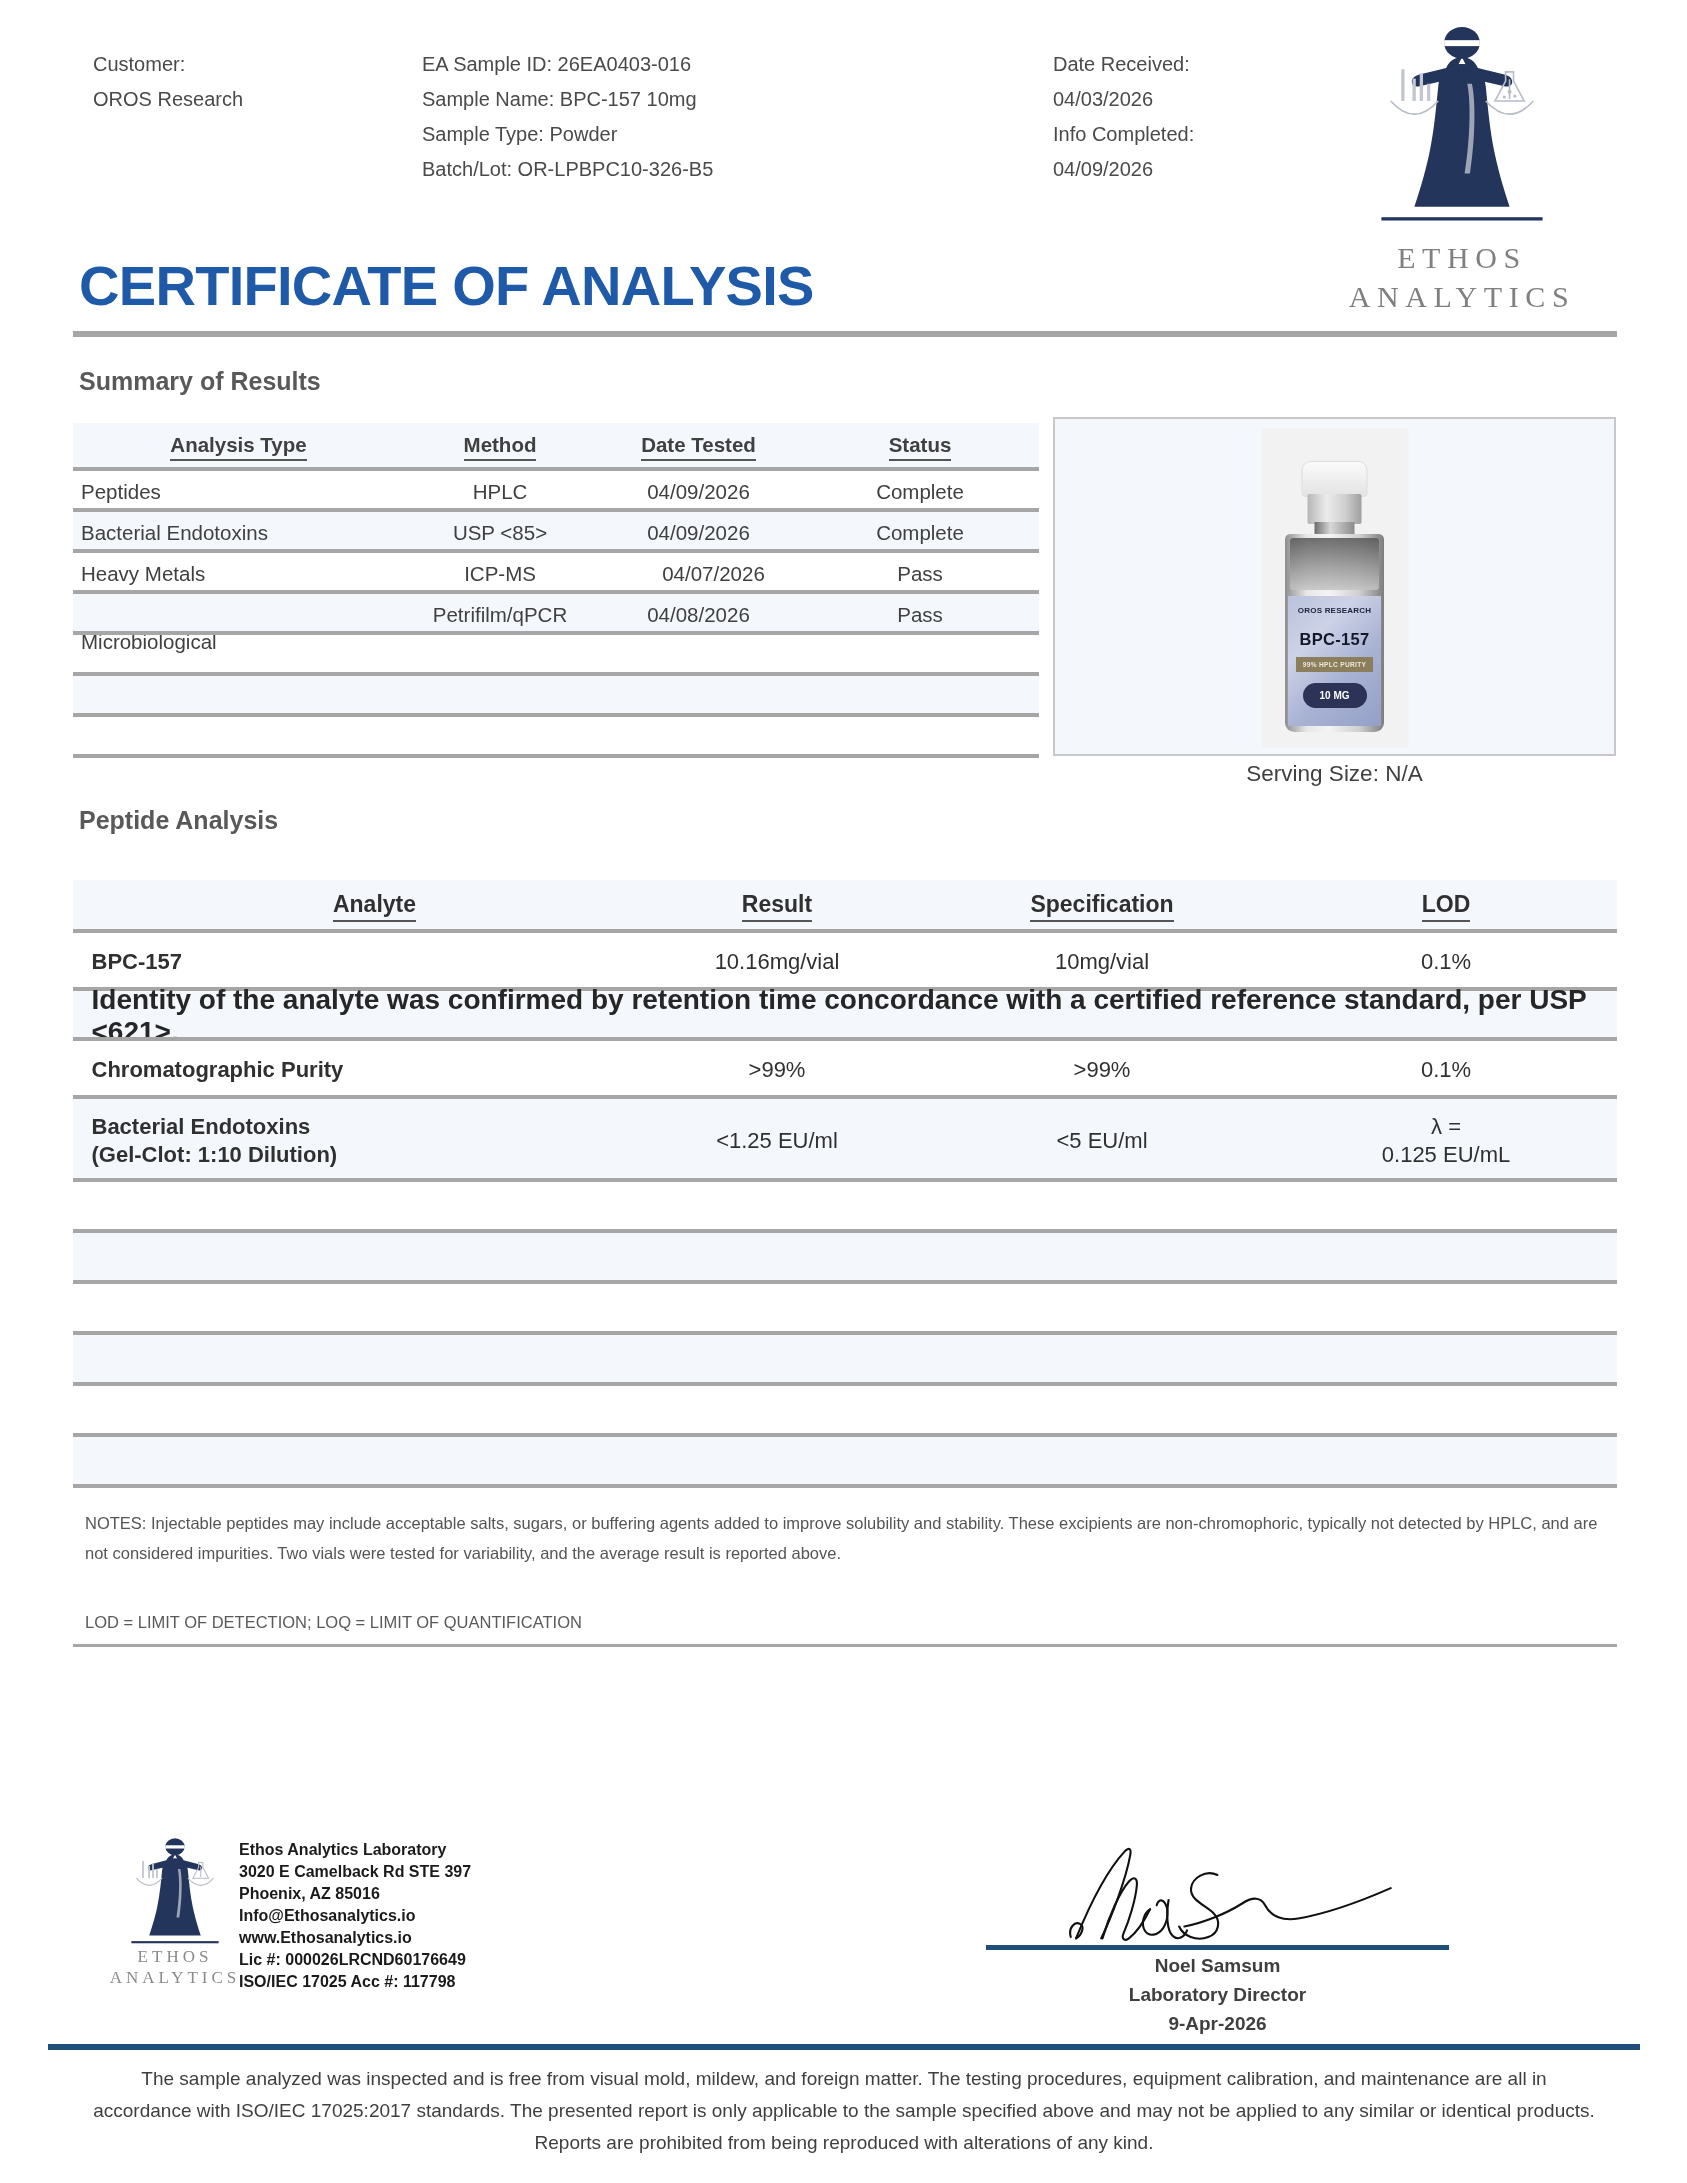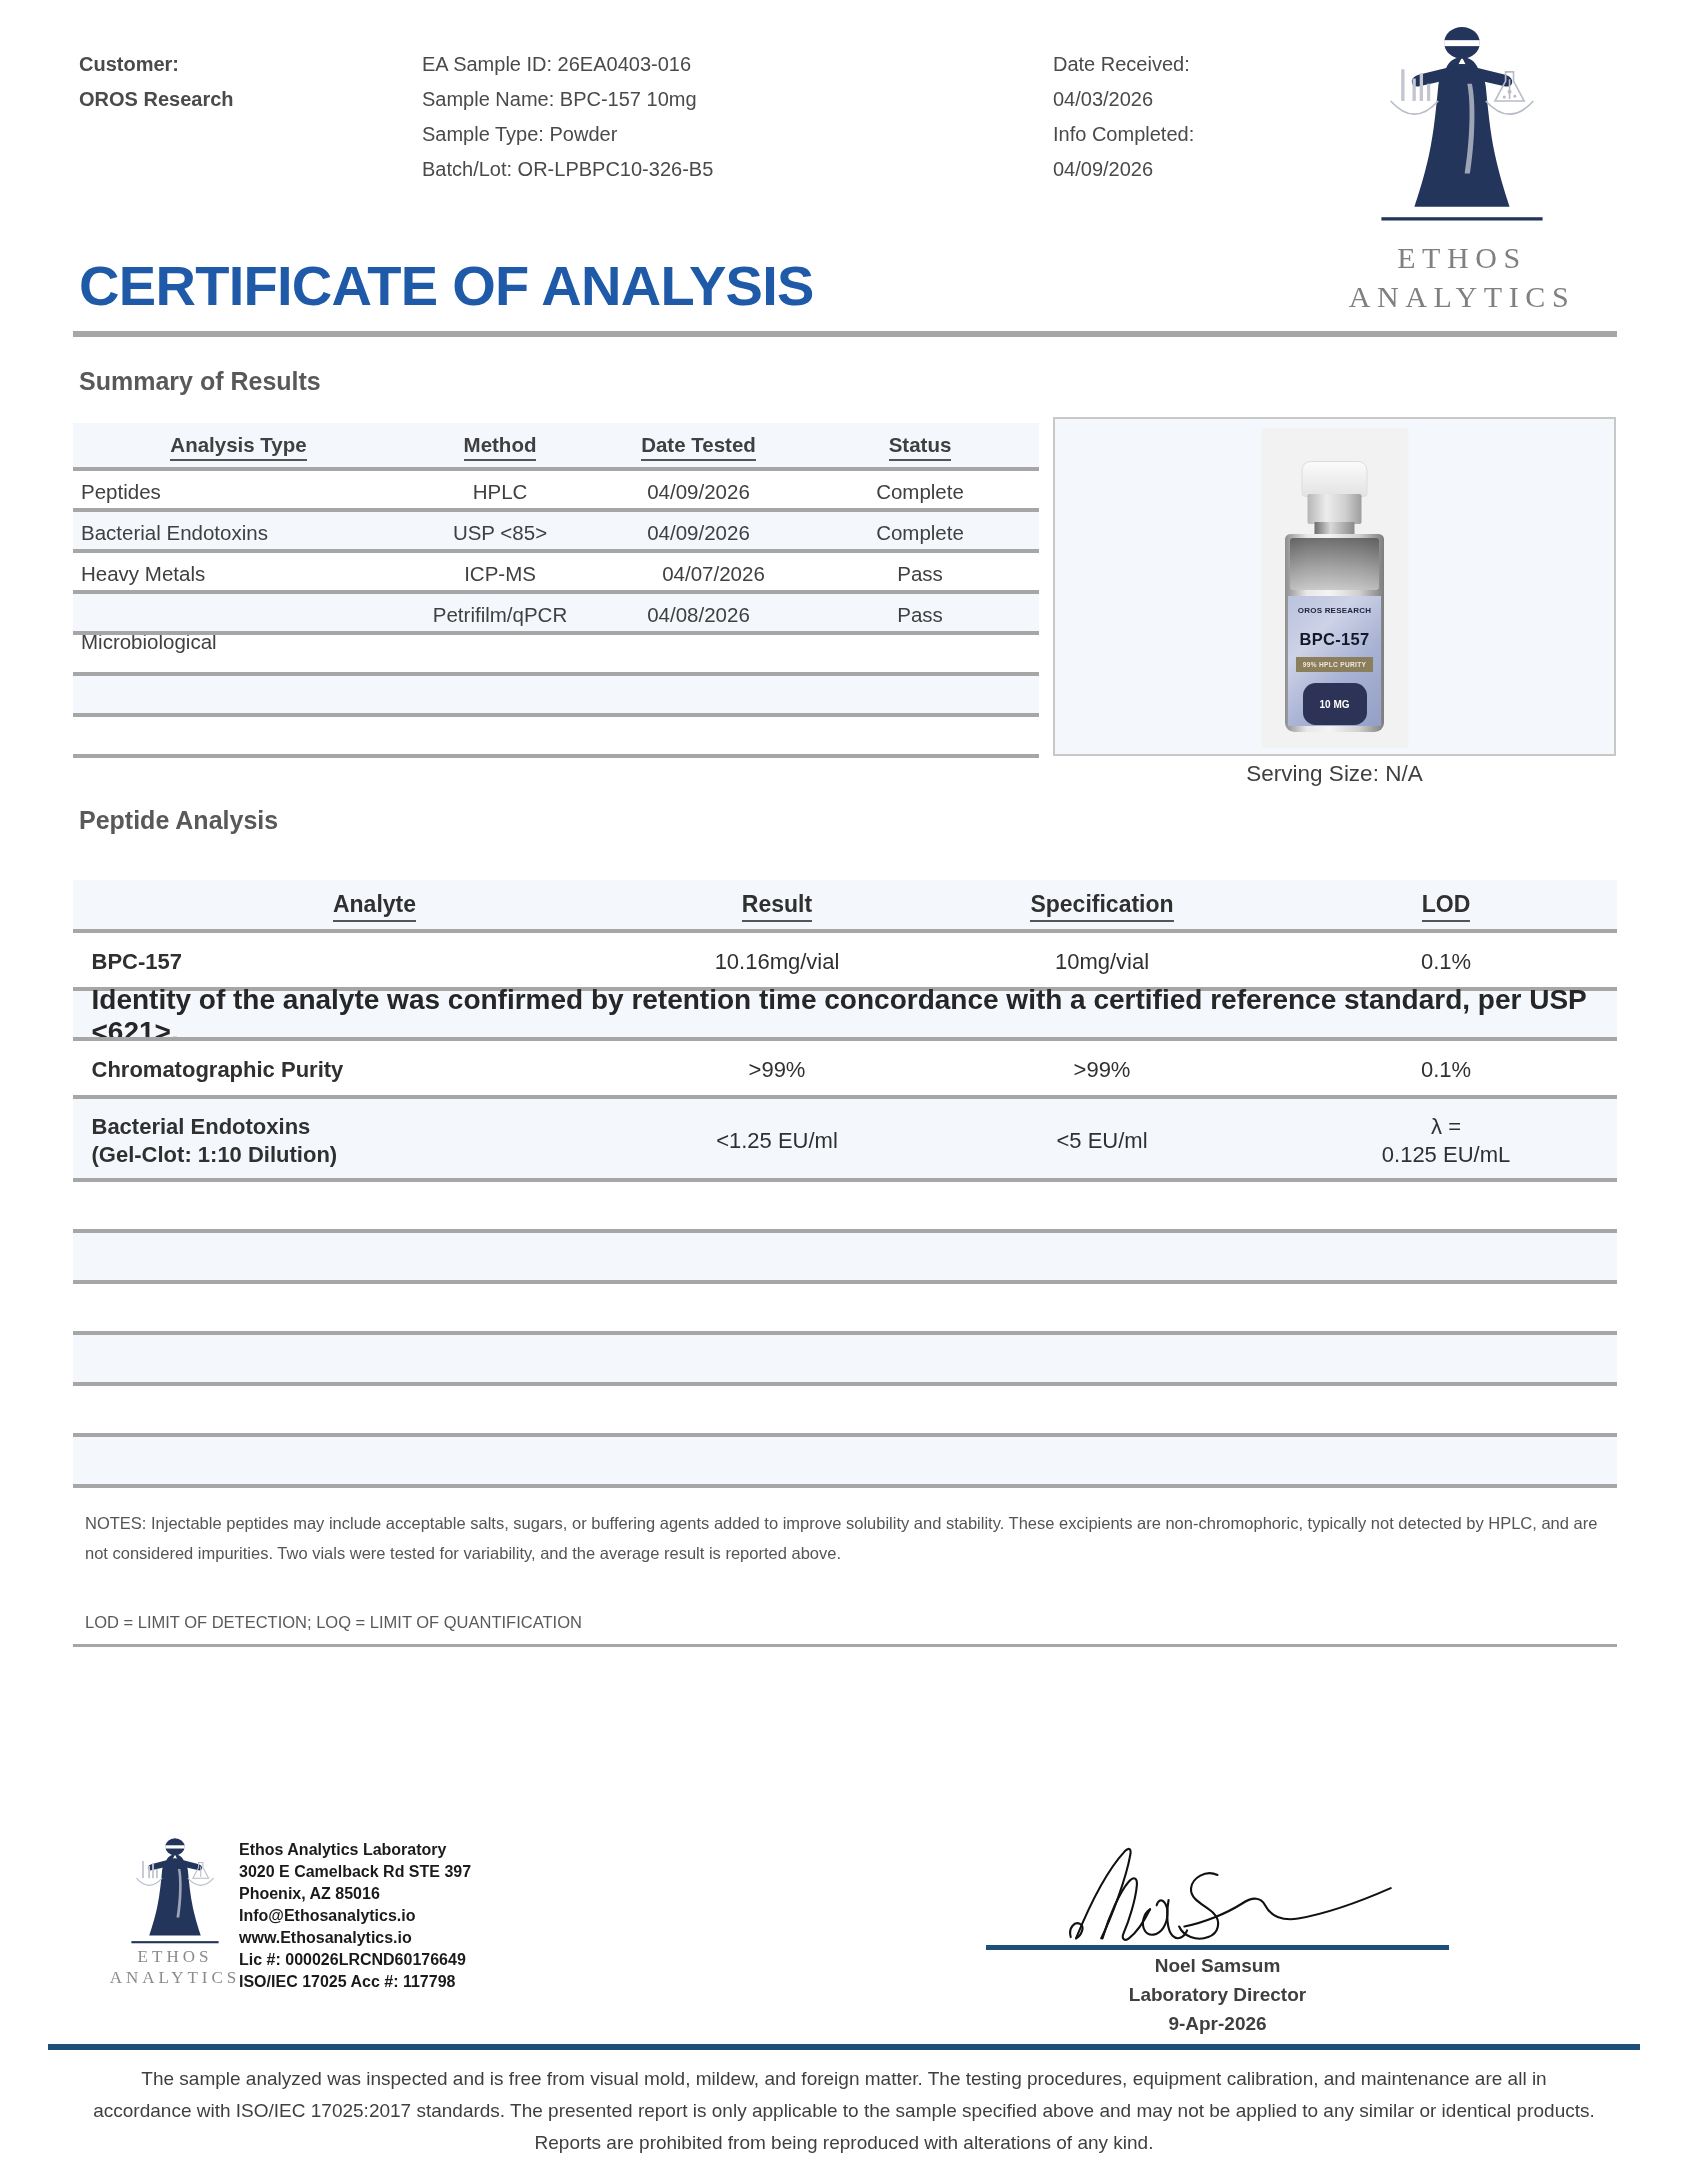--- a/index.html
+++ b/index.html
@@ -9,21 +9,21 @@
     color:#404040;
     -webkit-font-smoothing:antialiased;
     position:relative;
     overflow:hidden;
   }
   .page { position:relative; width:1687px; height:2183px; }
 
   
   .hdr { position:absolute; left:0; top:40px; width:1687px; height:198px; }
   .hdr-col { position:absolute; font-size:20px; line-height:35px; color:#4a4a4a; }
-  .hdr-c1 { left:79px; top:6.6px;font-weight:bold; }
+  .hdr-c1 { left:93px; top:6.6px; }
   .hdr-c2 { left:422px; top:6.6px; }
   .hdr-c3 { left:1053px; top:6.6px; }
 
   
   .logo-top { position:absolute; left:1320px; top:23px; width:284px; height:271px; }
   .logo-mark { position:absolute; left:50%; top:0; transform:translateX(-50%); }
   .logo-word1 { position:absolute; left:0; width:100%; top:218px; text-align:center;
     font-family:"Liberation Serif", serif; font-size:30px; letter-spacing:6.6px; color:#808080; }
   .logo-word2 { position:absolute; left:0; width:100%; top:257px; text-align:center;
     font-family:"Liberation Serif", serif; font-size:30px; letter-spacing:6.6px; color:#808080; }
@@ -72,21 +72,21 @@
     background:linear-gradient(135deg,#b9c3dd,#cdd2e6 30%,#a9b3d4 60%,#93a0c6);
     overflow:hidden; }
   .vl-brand { position:absolute; left:0; width:100%; top:9.3px; text-align:center;
     font-size:8px; font-weight:bold; color:#20263f; letter-spacing:0.2px; }
   .vl-name { position:absolute; left:0; width:100%; top:34px; text-align:center;
     font-size:16.5px; font-weight:bold; color:#14182b; letter-spacing:0.3px; }
   .vl-purity { position:absolute; left:8px; right:8px; top:61px; height:14.6px;
     background:#8b7e5d; color:#efe8d8; font-size:6.6px; font-weight:bold;
     display:flex; align-items:center; justify-content:center; letter-spacing:0.3px; }
   .vl-dose { position:absolute; left:50%; transform:translateX(-50%); top:87px;
-    width:64px; height:42px; border-radius:12.6px; background:#2c3357; color:#ffffff;
+    width:64px; height:25px; border-radius:12.6px; background:#2c3357; color:#ffffff;
     font-size:10px; font-weight:bold; display:flex; align-items:center; justify-content:center; }
   .serving { position:absolute; left:1053px; top:761px; width:563px; text-align:center;
     font-size:22.5px; color:#404040; }
 
   
   #peptide-table { left:73px; top:880px; width:1544px; }
   .prow { position:relative; box-sizing:border-box; }
   .prow.alt { background:#f4f8fd; }
   .pcell { position:absolute; top:0; height:100%; display:flex; align-items:center;
     font-size:22px; color:#303030; }

